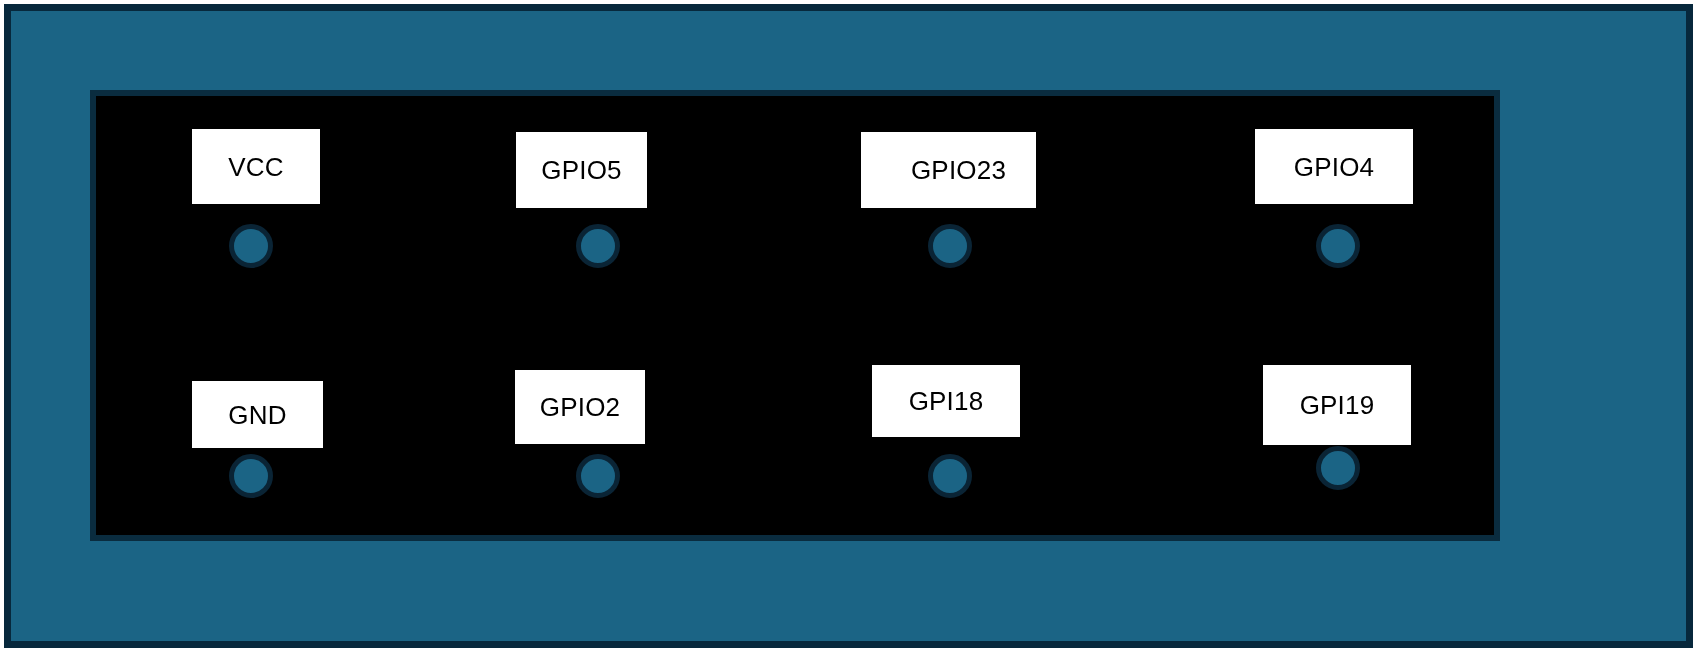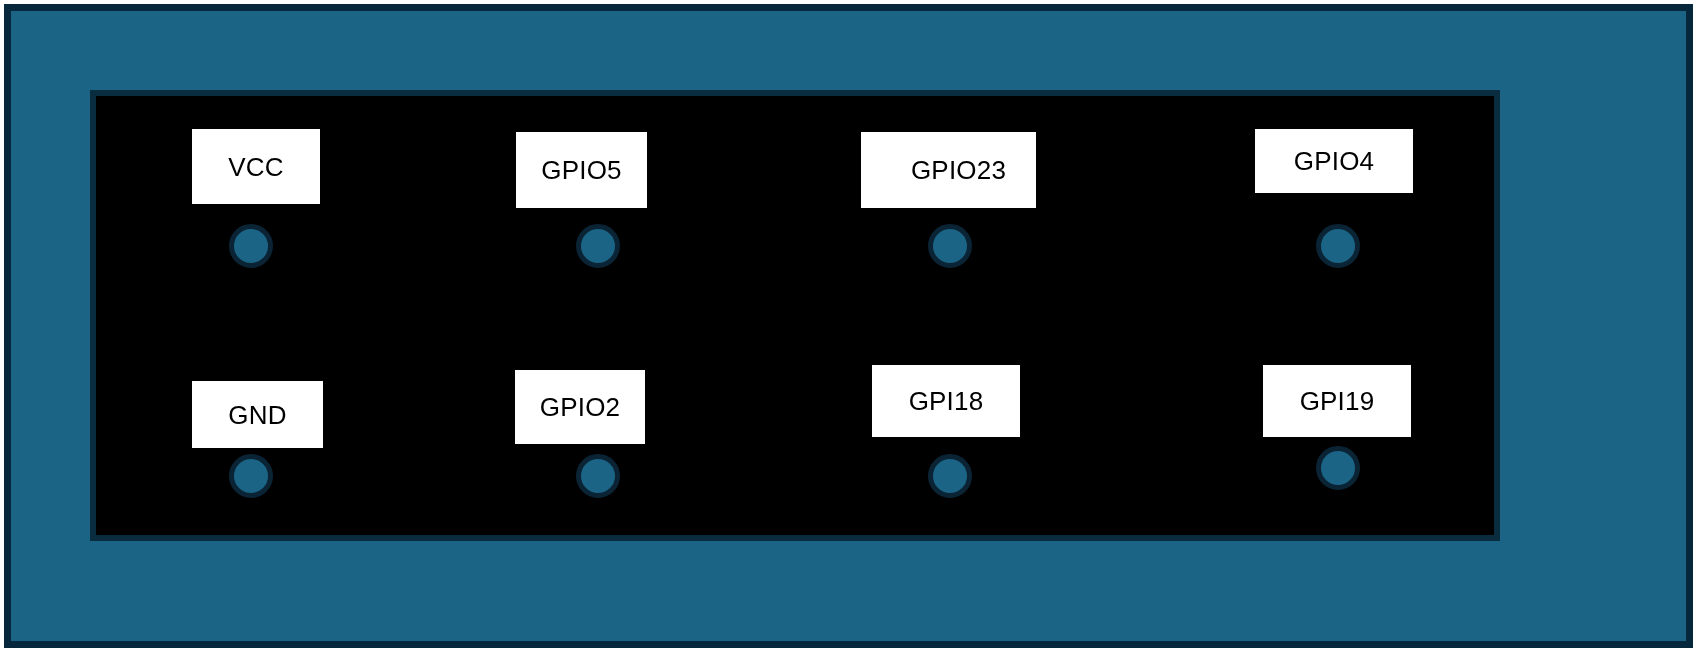--- a/index.html
+++ b/index.html
@@ -101,39 +101,39 @@
           </div>
           <div class="pin-group">
             <div class="pin-label" style="left: 420px; top: 36px; width: 131px; height: 76px;">GPIO5</div>
             <div class="pin-pad" style="left: 480px; top: 128px;"></div>
           </div>
           <div class="pin-group">
             <div class="pin-label" style="left: 765px; top: 36px; width: 175px; height: 76px; padding-left: 20px;">GPIO23</div>
             <div class="pin-pad" style="left: 832px; top: 128px;"></div>
           </div>
           <div class="pin-group">
-            <div class="pin-label" style="left: 1159px; top: 33px; width: 158px; height: 64px;">GPIO4</div>
+            <div class="pin-label" style="left: 1159px; top: 33px; width: 158px; height: 75px;">GPIO4</div>
             <div class="pin-pad" style="left: 1220px; top: 128px;"></div>
           </div>
         </div>
         <div class="pin-row">
           <div class="pin-group">
             <div class="pin-label" style="left: 96px; top: 285px; width: 131px; height: 67px;">GND</div>
             <div class="pin-pad" style="left: 133px; top: 358px;"></div>
           </div>
           <div class="pin-group">
             <div class="pin-label" style="left: 419px; top: 274px; width: 130px; height: 74px;">GPIO2</div>
             <div class="pin-pad" style="left: 480px; top: 358px;"></div>
           </div>
           <div class="pin-group">
             <div class="pin-label" style="left: 776px; top: 269px; width: 148px; height: 72px;">GPI18</div>
             <div class="pin-pad" style="left: 832px; top: 358px;"></div>
           </div>
           <div class="pin-group">
-            <div class="pin-label" style="left: 1167px; top: 269px; width: 148px; height: 72px;">GPI19</div>
+            <div class="pin-label" style="left: 1167px; top: 269px; width: 148px; height: 80px;">GPI19</div>
             <div class="pin-pad" style="left: 1220px; top: 350px;"></div>
           </div>
         </div>
       </div>
 
   </div>
 
 </div>
 
 </body></html>

